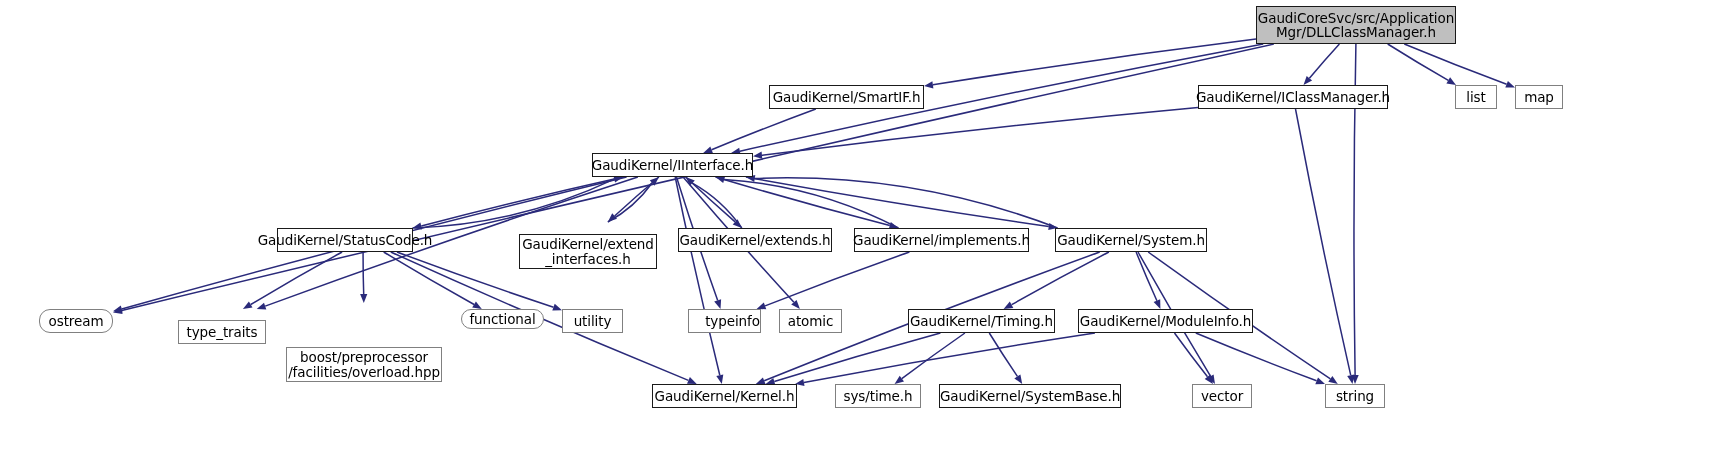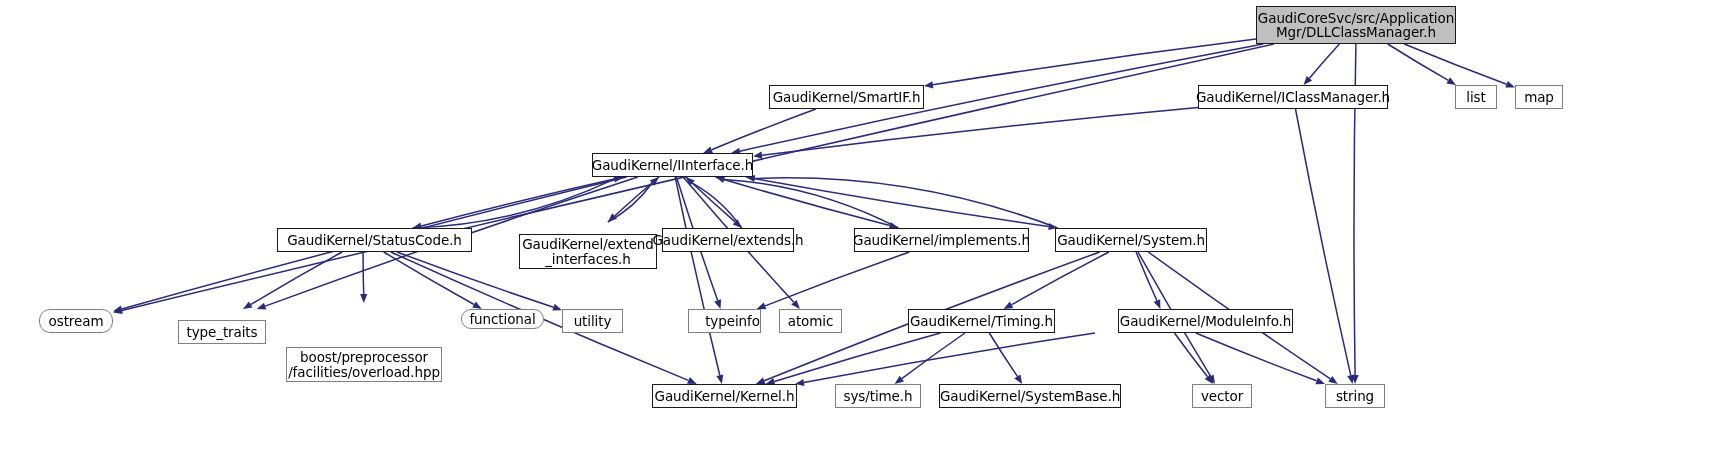--- a/index.html
+++ b/index.html
@@ -127,35 +127,35 @@
       <polygon points="1325.0,384.1 1315.3,384.2 1318.0,377.5" fill="#2a2a7a"></polygon>
     </svg>
   <div id="nodes">
       <div class="node root" style="left: 1256px; top: 6px; width: 200px; height: 38px;"><span class="lbl">GaudiCoreSvc/src/Application
 Mgr/DLLClassManager.h</span></div>
       <div class="node hdr" style="left: 769px; top: 85px; width: 155px; height: 24px;"><span class="lbl">GaudiKernel/SmartIF.h</span></div>
       <div class="node hdr" style="left: 1198px; top: 85px; width: 190px; height: 24px;"><span class="lbl">GaudiKernel/IClassManager.h</span></div>
       <div class="node plain" style="left: 1455px; top: 85px; width: 42px; height: 24px;"><span class="lbl">list</span></div>
       <div class="node plain" style="left: 1515px; top: 85px; width: 48px; height: 24px;"><span class="lbl">map</span></div>
       <div class="node hdr" style="left: 592px; top: 153px; width: 161px; height: 24px;"><span class="lbl">GaudiKernel/IInterface.h</span></div>
-      <div class="node hdr" style="left: 277px; top: 228px; width: 195px; height: 24px;"><span class="lbl">GaudiKernel/StatusCode.h</span></div>
+      <div class="node hdr" style="left: 277px; top: 228px; width: 136px; height: 24px;"><span class="lbl">GaudiKernel/StatusCode.h</span></div>
       <div class="node hdr" style="left: 519px; top: 234px; width: 138px; height: 35px;"><span class="lbl">GaudiKernel/extend
 _interfaces.h</span></div>
-      <div class="node hdr" style="left: 662px; top: 228px; width: 132px; height: 24px; align-items: center;"><span class="lbl">GaudiKernel/extends.h</span></div>
+      <div class="node hdr" style="left: 678px; top: 228px; width: 154px; height: 24px; align-items: center;"><span class="lbl">GaudiKernel/extends.h</span></div>
       <div class="node hdr" style="left: 854px; top: 228px; width: 175px; height: 24px;"><span class="lbl">GaudiKernel/implements.h</span></div>
       <div class="node hdr" style="left: 1055px; top: 228px; width: 152px; height: 24px;"><span class="lbl">GaudiKernel/System.h</span></div>
       <div class="node plain" style="left: 39px; top: 309px; width: 74px; height: 24px; border-radius: 11px;"><span class="lbl">ostream</span></div>
       <div class="node plain" style="left: 178px; top: 309px; width: 88px; height: 24px; margin-top: 11px;"><span class="lbl">type_traits</span></div>
       <div class="node plain" style="left: 286px; top: 303px; width: 156px; height: 35px; margin-top: 44px;"><span class="lbl">boost/preprocessor
 /facilities/overload.hpp</span></div>
       <div class="node plain" style="left: 461px; top: 309px; width: 83px; height: 20px; border-radius: 10px;"><span class="lbl">functional</span></div>
       <div class="node plain" style="left: 562px; top: 309px; width: 61px; height: 24px;"><span class="lbl">utility</span></div>
       <div class="node plain" style="left: 688px; top: 309px; width: 73px; height: 24px; padding-left: 16px;"><span class="lbl">typeinfo</span></div>
       <div class="node plain" style="left: 779px; top: 309px; width: 63px; height: 24px;"><span class="lbl">atomic</span></div>
       <div class="node hdr" style="left: 908px; top: 309px; width: 147px; height: 24px;"><span class="lbl">GaudiKernel/Timing.h</span></div>
-      <div class="node hdr" style="left: 1078px; top: 309px; width: 175px; height: 24px; margin-left: 40px;"><span class="lbl">GaudiKernel/ModuleInfo.h</span></div>
+      <div class="node hdr" style="left: 1078px; top: 309px; width: 175px; height: 24px;"><span class="lbl">GaudiKernel/ModuleInfo.h</span></div>
       <div class="node hdr" style="left: 652px; top: 384px; width: 145px; height: 24px;"><span class="lbl">GaudiKernel/Kernel.h</span></div>
       <div class="node plain" style="left: 835px; top: 384px; width: 86px; height: 24px;"><span class="lbl">sys/time.h</span></div>
       <div class="node hdr" style="left: 939px; top: 384px; width: 182px; height: 24px;"><span class="lbl">GaudiKernel/SystemBase.h</span></div>
       <div class="node plain" style="left: 1192px; top: 384px; width: 60px; height: 24px;"><span class="lbl">vector</span></div>
       <div class="node plain" style="left: 1325px; top: 384px; width: 60px; height: 24px;"><span class="lbl">string</span></div>
     </div>
 </div>
 
 </body></html>

